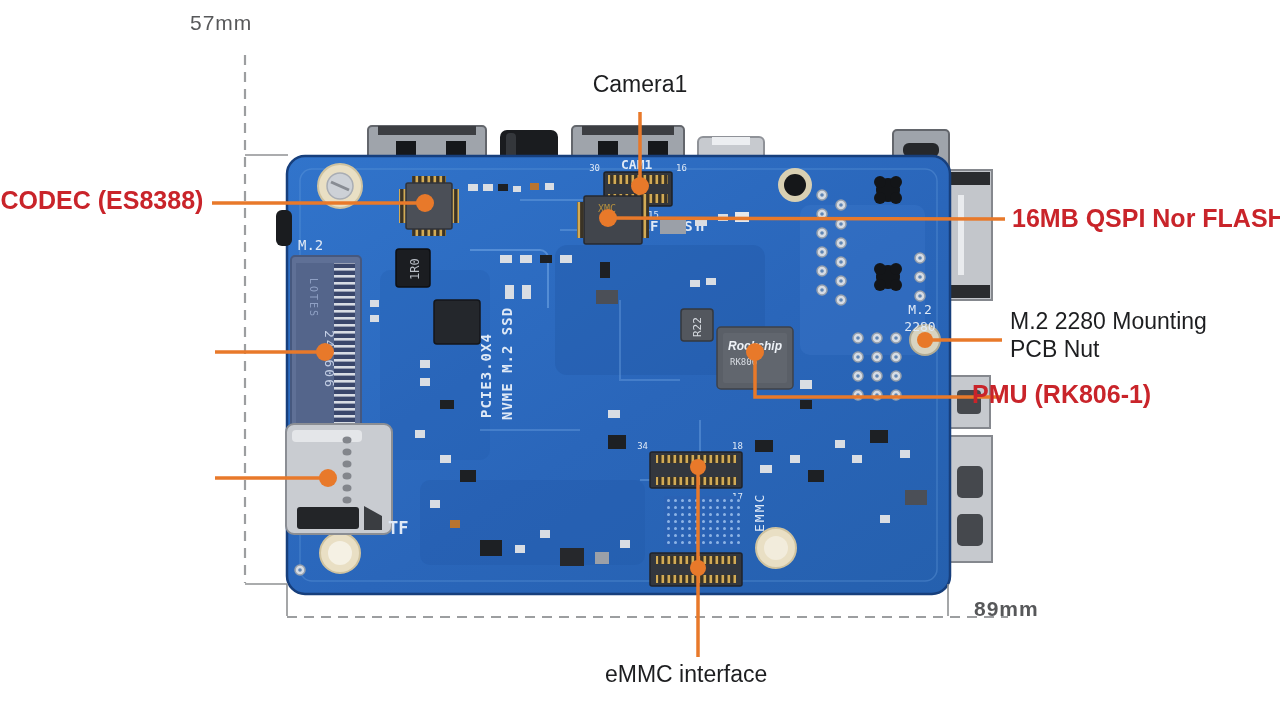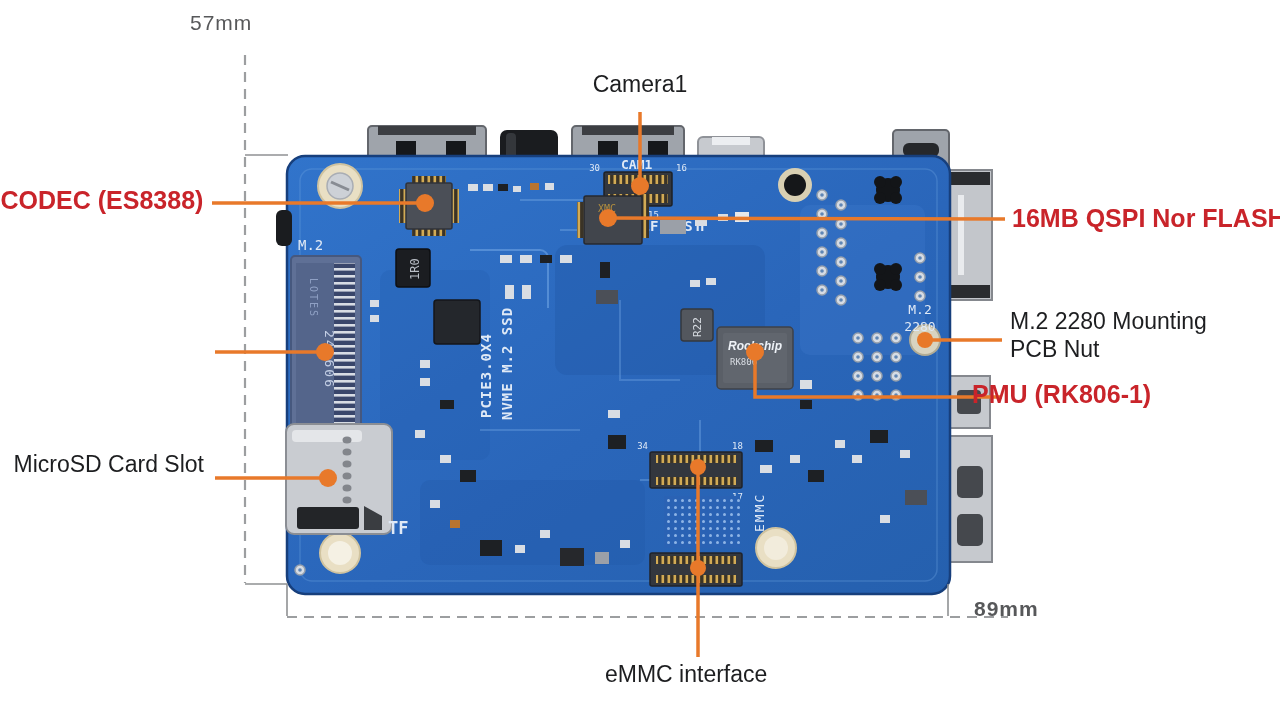--- a/index.html
+++ b/index.html
@@ -360,17 +360,16 @@
 
 <div id="lbl-57" class="lbl dim">57mm</div>
 <div id="lbl-camera" class="lbl black">Camera1</div>
 <div id="lbl-codec" class="lbl red">CODEC (ES8388)</div>
 <div id="lbl-flash" class="lbl red">16MB QSPI Nor FLASH</div>
 <div id="lbl-nut" class="lbl black">
   <div>M.2 2280 Mounting</div>
   <div>PCB Nut</div>
 </div>
 <div id="lbl-pmu" class="lbl red">PMU (RK806-1)</div>
-<div id="lbl-microsd" class="lbl black">MicroSD Card Slot</div>
 <div id="lbl-89" class="lbl dim">89mm</div>
 <div id="lbl-emmc" class="lbl black">eMMC interface</div>
 
 </div>
 
 </body></html>

